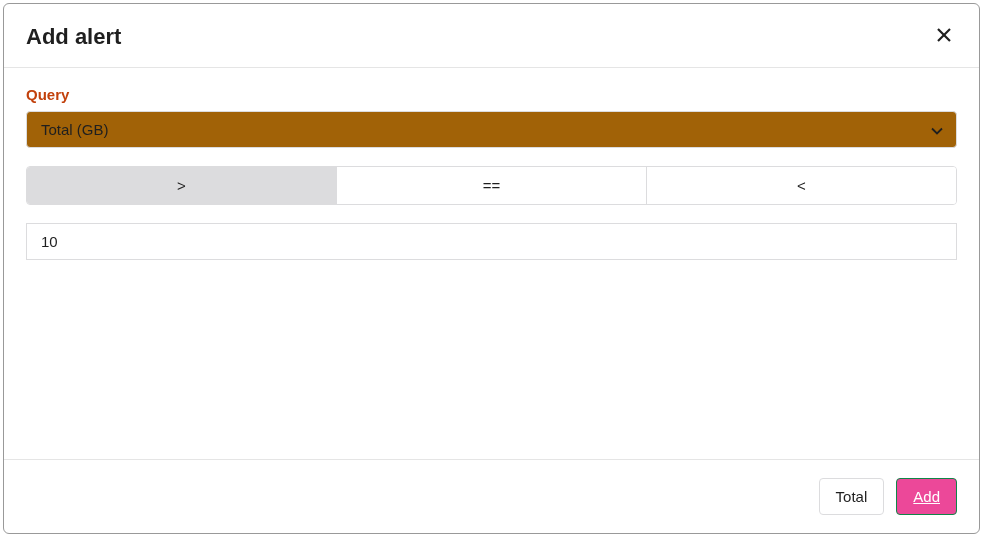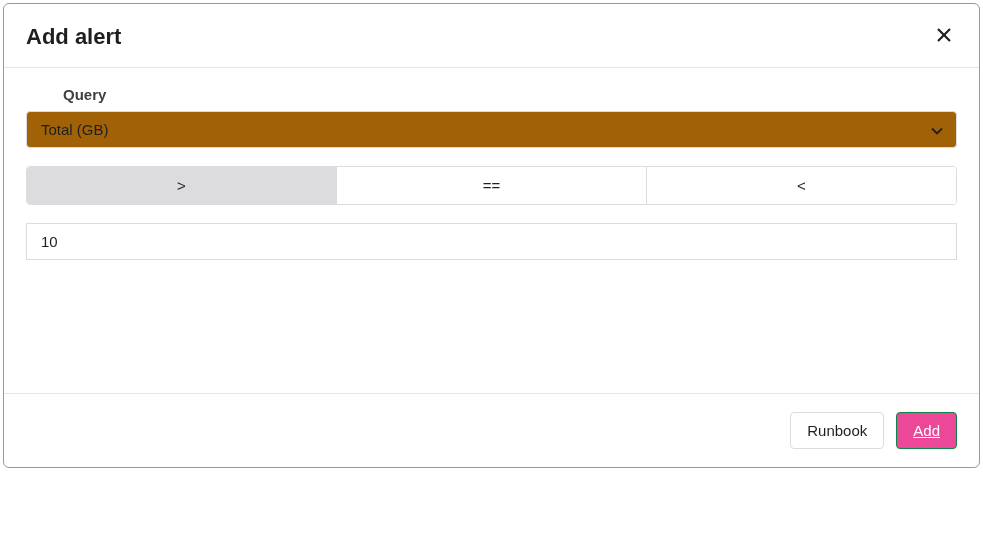--- a/index.html
+++ b/index.html
@@ -9,21 +9,21 @@
     }
     body {
       font-family: -apple-system, BlinkMacSystemFont, "Segoe UI", Helvetica, Arial, sans-serif;
       background: #fff;
       width: 983px;
       height: 537px;
       position: relative;
     }
     .modal {
       width: 977px;
-      height: 465px;
+      height: 531px;
       margin: 3px;
       border: 1px solid #999;
       border-radius: 6px;
       background: #fff;
       display: flex;
       flex-direction: column;
       overflow: hidden;
     }
     .modal-header {
       display: flex;
@@ -54,23 +54,22 @@
       padding: 18px 22px;
       flex: 1;
     }
     .form-group {
       margin-bottom: 18px;
     }
     .form-label {
       display: block;
       font-size: 15px;
       font-weight: 700;
-      color: #404040;
+      color: #c2410c;
       margin-bottom: 8px;
-      margin-left: 37px;
     }
     .select-wrapper {
       position: relative;
     }
     .form-select {
       width: 100%;
       padding: 9px 36px 9px 14px;
       font-size: 15px;
       color: #1f1f1f;
       background: #a16207;
@@ -190,16 +189,16 @@
     </div>
 
     <div class="form-group">
       <input type="text" class="form-input" value="10" style="">
     </div>
 
 
   </div>
 
   <div class="modal-footer">
-    <button class="btn btn-default">Runbook</button>
+    <button class="btn btn-default">Total</button>
     <button class="btn btn-primary">Add</button>
   </div>
 </div>
 
 </body></html>

